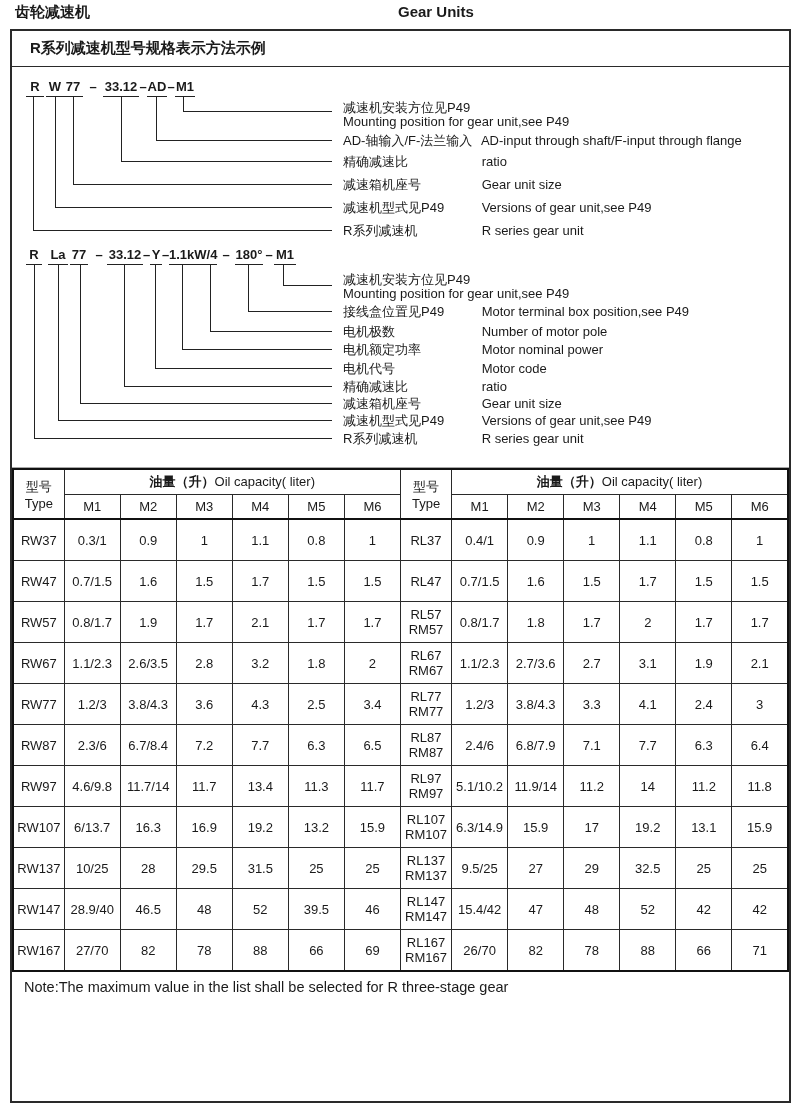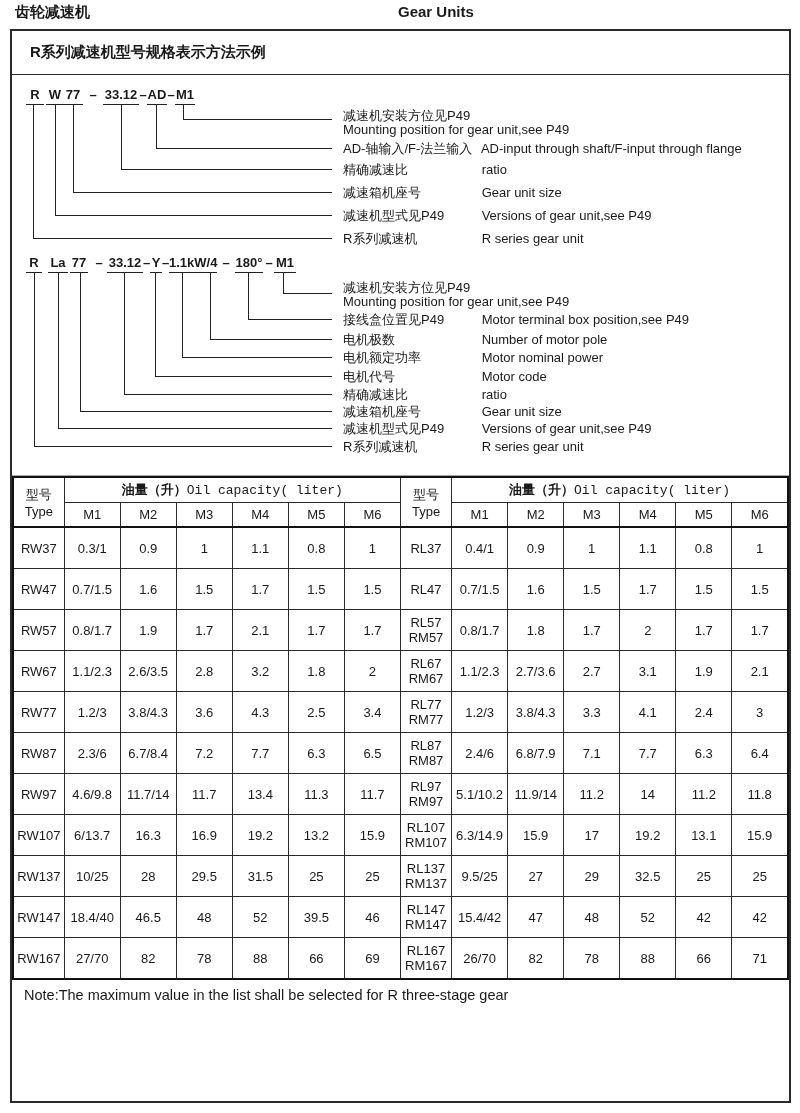--- a/index.html
+++ b/index.html
@@ -12,21 +12,21 @@
   .page-header{position:relative;height:15px;}
   .page-header .hz{position:absolute;left:15px;top:3px;font-size:15px;font-weight:700;}
   .page-header .he{position:absolute;left:398px;top:3px;font-size:15px;font-weight:700;}
   
   .page-box{
     position:absolute;left:10px;top:29px;width:781px;height:1074px;
     border:2px solid #2a2a2a;box-sizing:border-box;background:#fff;
   }
   
   .model-title-row{
-    height:44px;border-bottom:1px solid #2a2a2a;box-sizing:border-box;
+    height:36px;border-bottom:1px solid #2a2a2a;box-sizing:border-box;
     display:flex;align-items:center;justify-content:space-between;
     padding:0 10px 0 18px;
   }
   .model-title-row .tz{font-size:15px;font-weight:700;}
   .model-title-row .te{font-size:15px;}
   
   .diagram-canvas{position:relative;height:401px;border-bottom:1px solid #a8a8a8;box-sizing:border-box;overflow:hidden;}
   .seg,.sep{
     position:absolute;height:17px;text-align:center;
     font-size:13px;font-weight:700;line-height:15px;white-space:nowrap;
@@ -47,21 +47,21 @@
     width:100%;border-collapse:collapse;table-layout:fixed;
     border:2px solid #111;
   }
   .oil-table th,.oil-table td{
     border:1px solid #2a2a2a;text-align:center;vertical-align:middle;
     font-size:13px;padding:0;overflow:hidden;
   }
   .oil-table thead{border-bottom:2px solid #111;}
   .oil-table thead tr{height:25px;}
   .oil-table thead th{font-weight:400;}
-  .oil-table th.cap{font-weight:700;font-family:Liberation Mono, monospace;}
+  .oil-table th.cap{font-weight:700;}
   .oil-table th.cap .cap-en{font-weight:400;}
   .oil-table tbody td{height:40px;}
   .oil-table td.cell-type{white-space:pre-line;line-height:15px;}
   
   .note-area{padding:7px 10px 0 12px;}
   .note-area .nz{font-size:14px;font-weight:700;margin:0 0 3px 0;}
   .note-area .ne{font-size:14.5px;}
 </style>
 </head>
 <body>
@@ -378,21 +378,21 @@
 RM137</td>
           <td>9.5/25</td>
           <td>27</td>
           <td>29</td>
           <td>32.5</td>
           <td>25</td>
           <td>25</td>
         </tr>
         <tr>
           <td class="cell-type">RW147</td>
-          <td>18.4/40</td>
+          <td>28.9/40</td>
           <td>46.5</td>
           <td>48</td>
           <td>52</td>
           <td>39.5</td>
           <td>46</td>
           <td class="cell-type">RL147
 RM147</td>
           <td>15.4/42</td>
           <td>47</td>
           <td>48</td>

